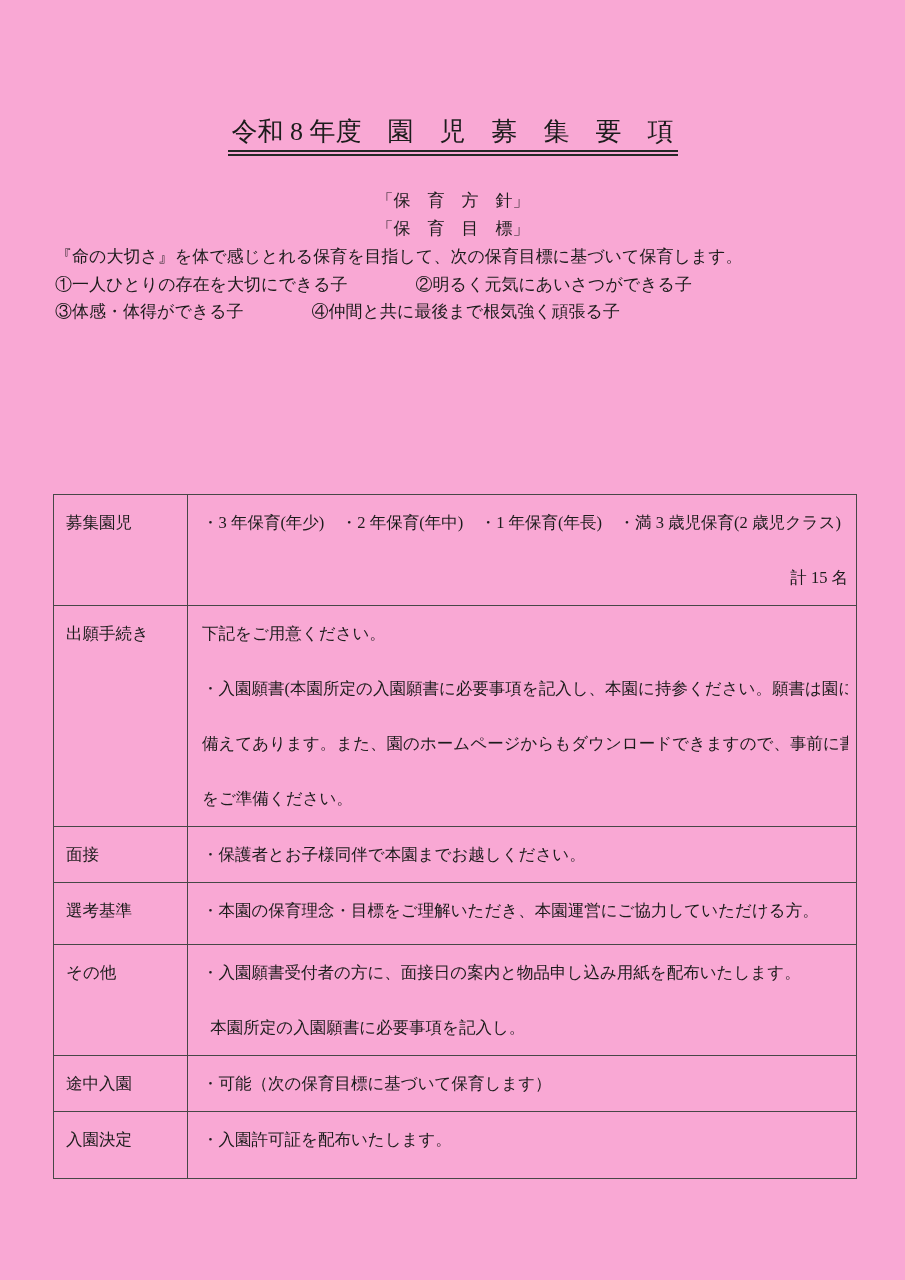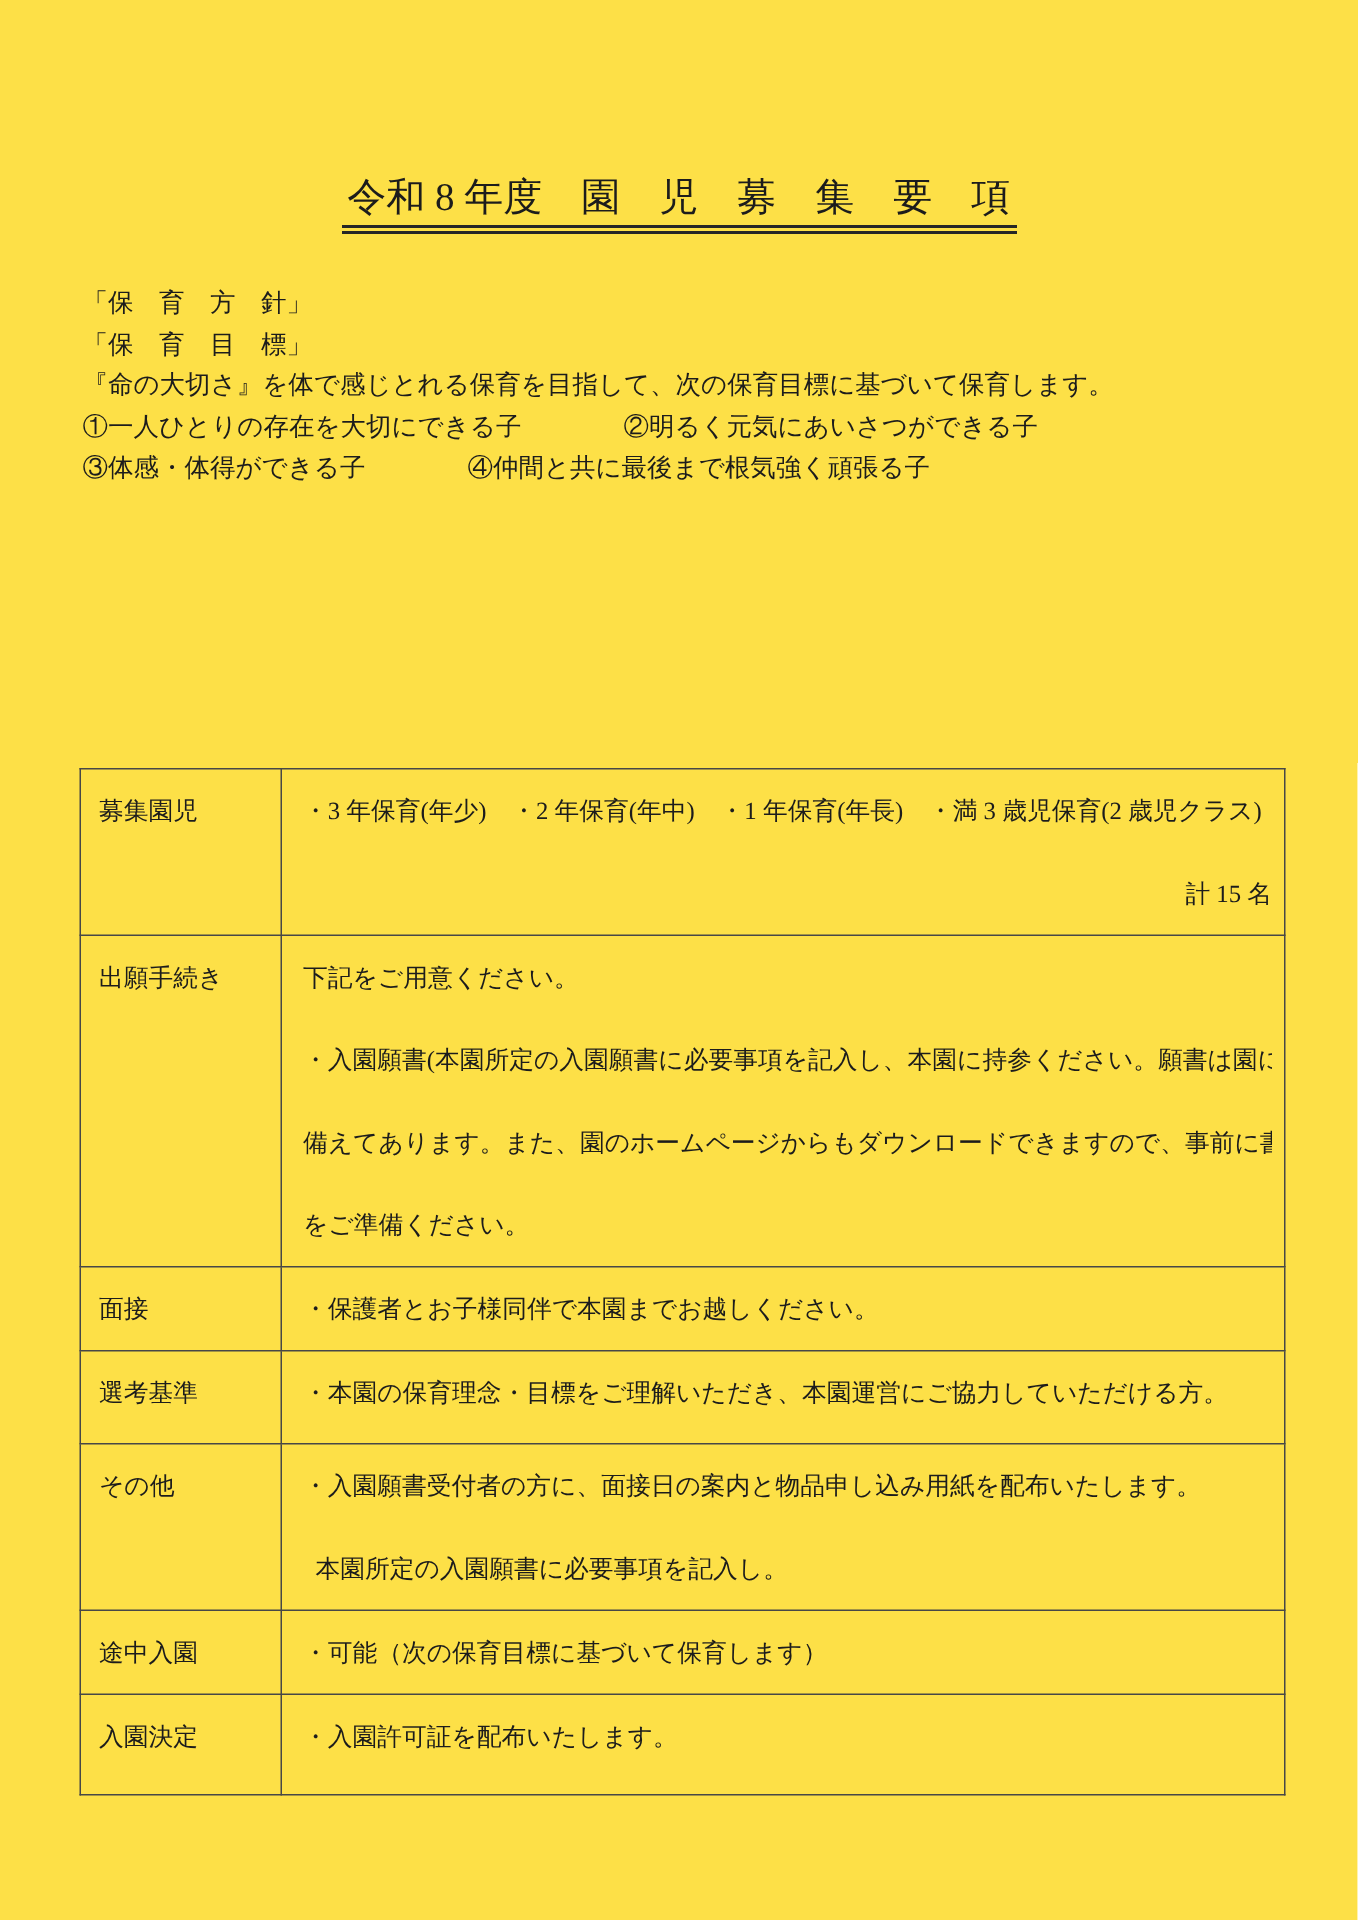--- a/index.html
+++ b/index.html
@@ -1,20 +1,20 @@
 <!DOCTYPE html>
 <html lang="ja"><head>
 <meta charset="utf-8">
 <style>
   html, body { margin: 0; padding: 0; background: #ffffff; }
   .page {
     position: relative;
     width: 905px;
     height: 1280px;
-    background: #fde047;
+    background: #f9a8d4;
     color: #1c1c1c;
     font-family: "Liberation Serif", "DejaVu Serif", serif;
     overflow: hidden;
   }
 
   
   .title-wrap {
     position: absolute;
     top: 117px;
     left: 0;
@@ -33,33 +33,35 @@
   
   .intro {
     position: absolute;
     top: 188px;
     left: 55px;
     width: 796px;
     font-size: 17px;
     line-height: 27.5px;
   }
   .section-heading {
+    text-align: center;
     white-space: pre;
+    font-family: Liberation Mono, monospace;
   }
   .para {
     text-align: justify;
   }
   .goal-line {
     white-space: pre;
   }
 
   
   .req-table {
     position: absolute;
-    top: 512px;
+    top: 494px;
     left: 53px;
     width: 804px;
     border-collapse: collapse;
     table-layout: fixed;
     font-size: 16.5px;
   }
   .req-table td {
     border: 1px solid #474747;
     vertical-align: top;
     padding: 0;

